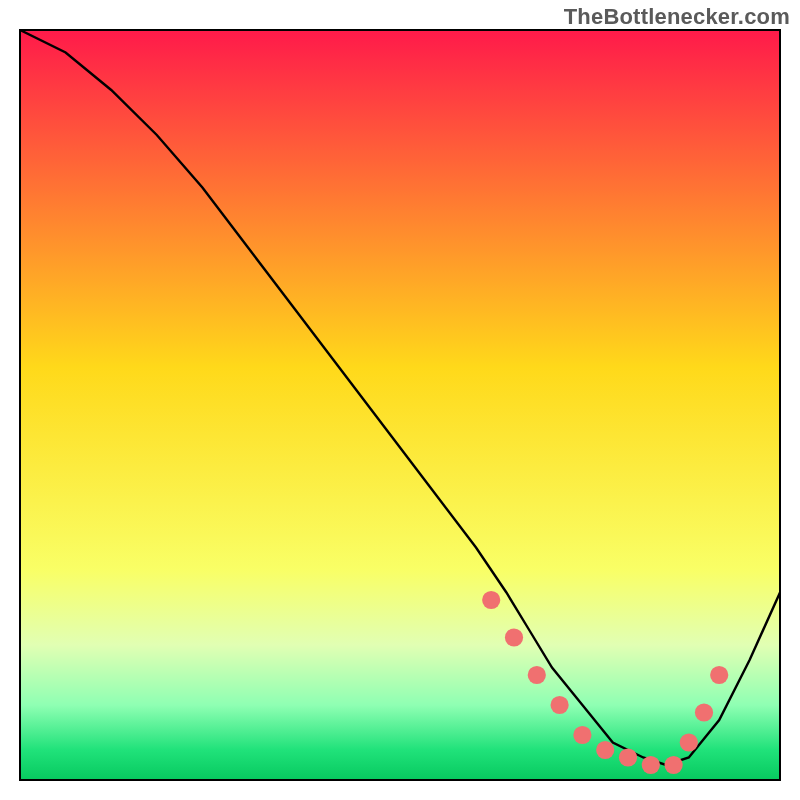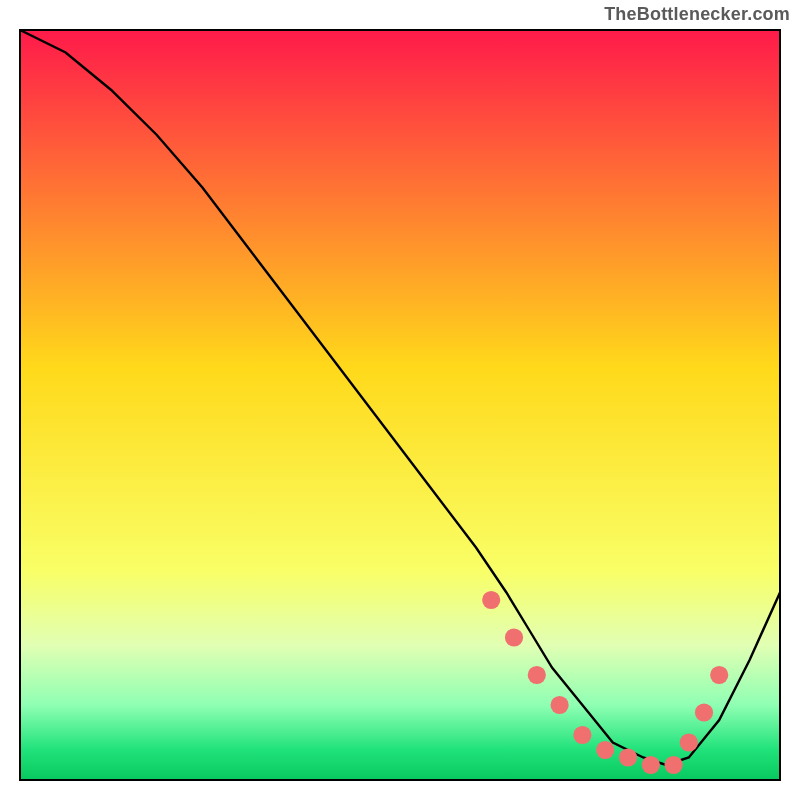--- a/index.html
+++ b/index.html
@@ -13,21 +13,21 @@
   }
   .chart-wrap {
     position: relative;
     width: 800px;
     height: 800px;
   }
   .watermark {
     position: absolute;
     top: 4px;
     right: 10px;
-    font-size: 18px;
+    font-size: 22px;
     font-weight: 600;
     color: #5a5a5a;
     letter-spacing: 0.2px;
     z-index: 3;
   }
   svg.plot {
     position: absolute;
     left: 0;
     top: 0;
     width: 800px;

